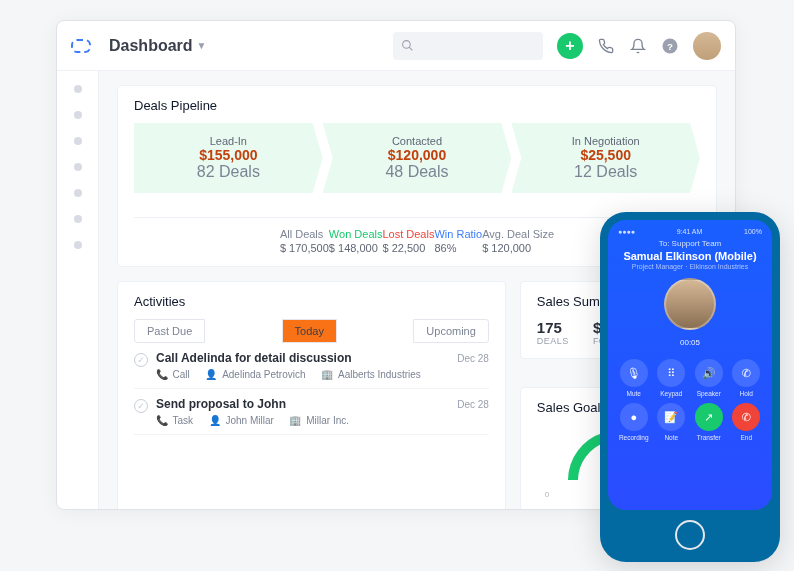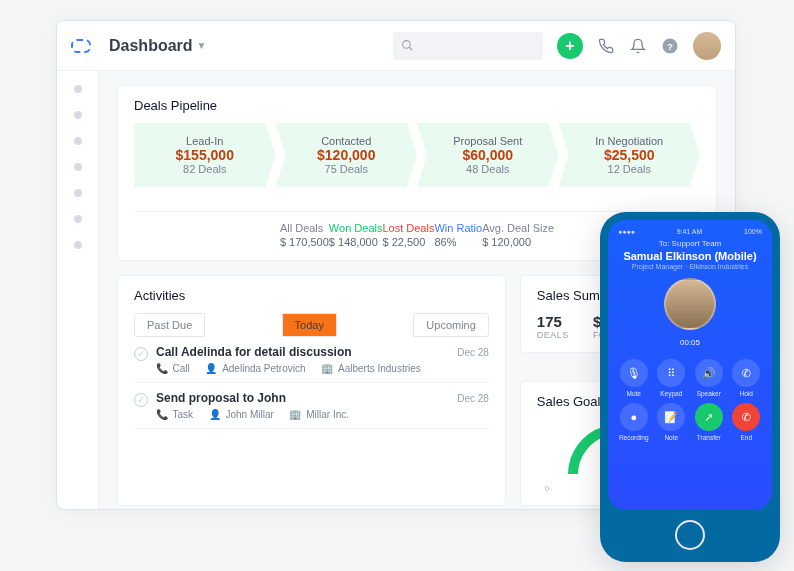--- a/index.html
+++ b/index.html
@@ -18,21 +18,21 @@
 .side{width:42px;border-right:1px solid #eef0f4;display:flex;flex-direction:column;align-items:center;padding-top:14px;gap:18px}
 .navdot{width:8px;height:8px;border-radius:50%;background:#d8dbe3}
 .main{flex:1;padding:14px 18px;background:#f7f8fa;overflow:hidden}
 .card{background:#fff;border:1px solid #edf0f5;border-radius:4px;padding:12px 16px;margin-bottom:14px}
 .card-title{font-size:13px;color:#0f172a;margin-bottom:10px}
 .pipe-row{display:flex;gap:0}
 .stage{flex:1;background:#e9faf1;padding:12px 12px;text-align:center;position:relative;clip-path:polygon(0 0,calc(100% - 10px) 0,100% 50%,calc(100% - 10px) 100%,0 100%,10px 50%)}
 .stage:first-child{clip-path:polygon(0 0,calc(100% - 10px) 0,100% 50%,calc(100% - 10px) 100%,0 100%)}
 .stage-name{font-size:11px;color:#5f6674}
 .stage-amt{font-size:14px;font-weight:700;color:#c2410c}
-.stage-deals{font-size:11px;color:#7c8494}
+.stage-deals{font-size:16px;color:#7c8494}
 .stats-row{display:flex;justify-content:center;margin-top:24px;padding-top:10px;border-top:1px solid #edf0f5}
 .stat{font-size:11px}
 .stat-label{color:#7c8494}
 .stat-label.green{color:#18c96e}
 .stat-label.red{color:#f04438}
 .stat-label.blue{color:#3b7cff}
 .stat-val{color:#5f6674;margin-top:2px}
 .row2{display:flex;gap:14px}
 .activities{flex:1.8}
 .tabs{display:flex;justify-content:space-between;margin-bottom:0}
@@ -126,25 +126,20 @@
         <div class="card-title">Deals Pipeline</div>
         <div class="pipe-row" id="pipe-row">
             <div class="stage">
               <div class="stage-name">Lead-In</div>
               <div class="stage-amt">$155,000</div>
               <div class="stage-deals">82 Deals</div>
             </div>
             <div class="stage">
               <div class="stage-name">Contacted</div>
               <div class="stage-amt">$120,000</div>
-              <div class="stage-deals">75 Deals</div>
-            </div>
-            <div class="stage">
-              <div class="stage-name">Proposal Sent</div>
-              <div class="stage-amt">$60,000</div>
               <div class="stage-deals">48 Deals</div>
             </div>
             <div class="stage">
               <div class="stage-name">In Negotiation</div>
               <div class="stage-amt">$25,500</div>
               <div class="stage-deals">12 Deals</div>
             </div>
           </div>
         <div class="stats-row" id="stats-row">
             <div class="stat">

